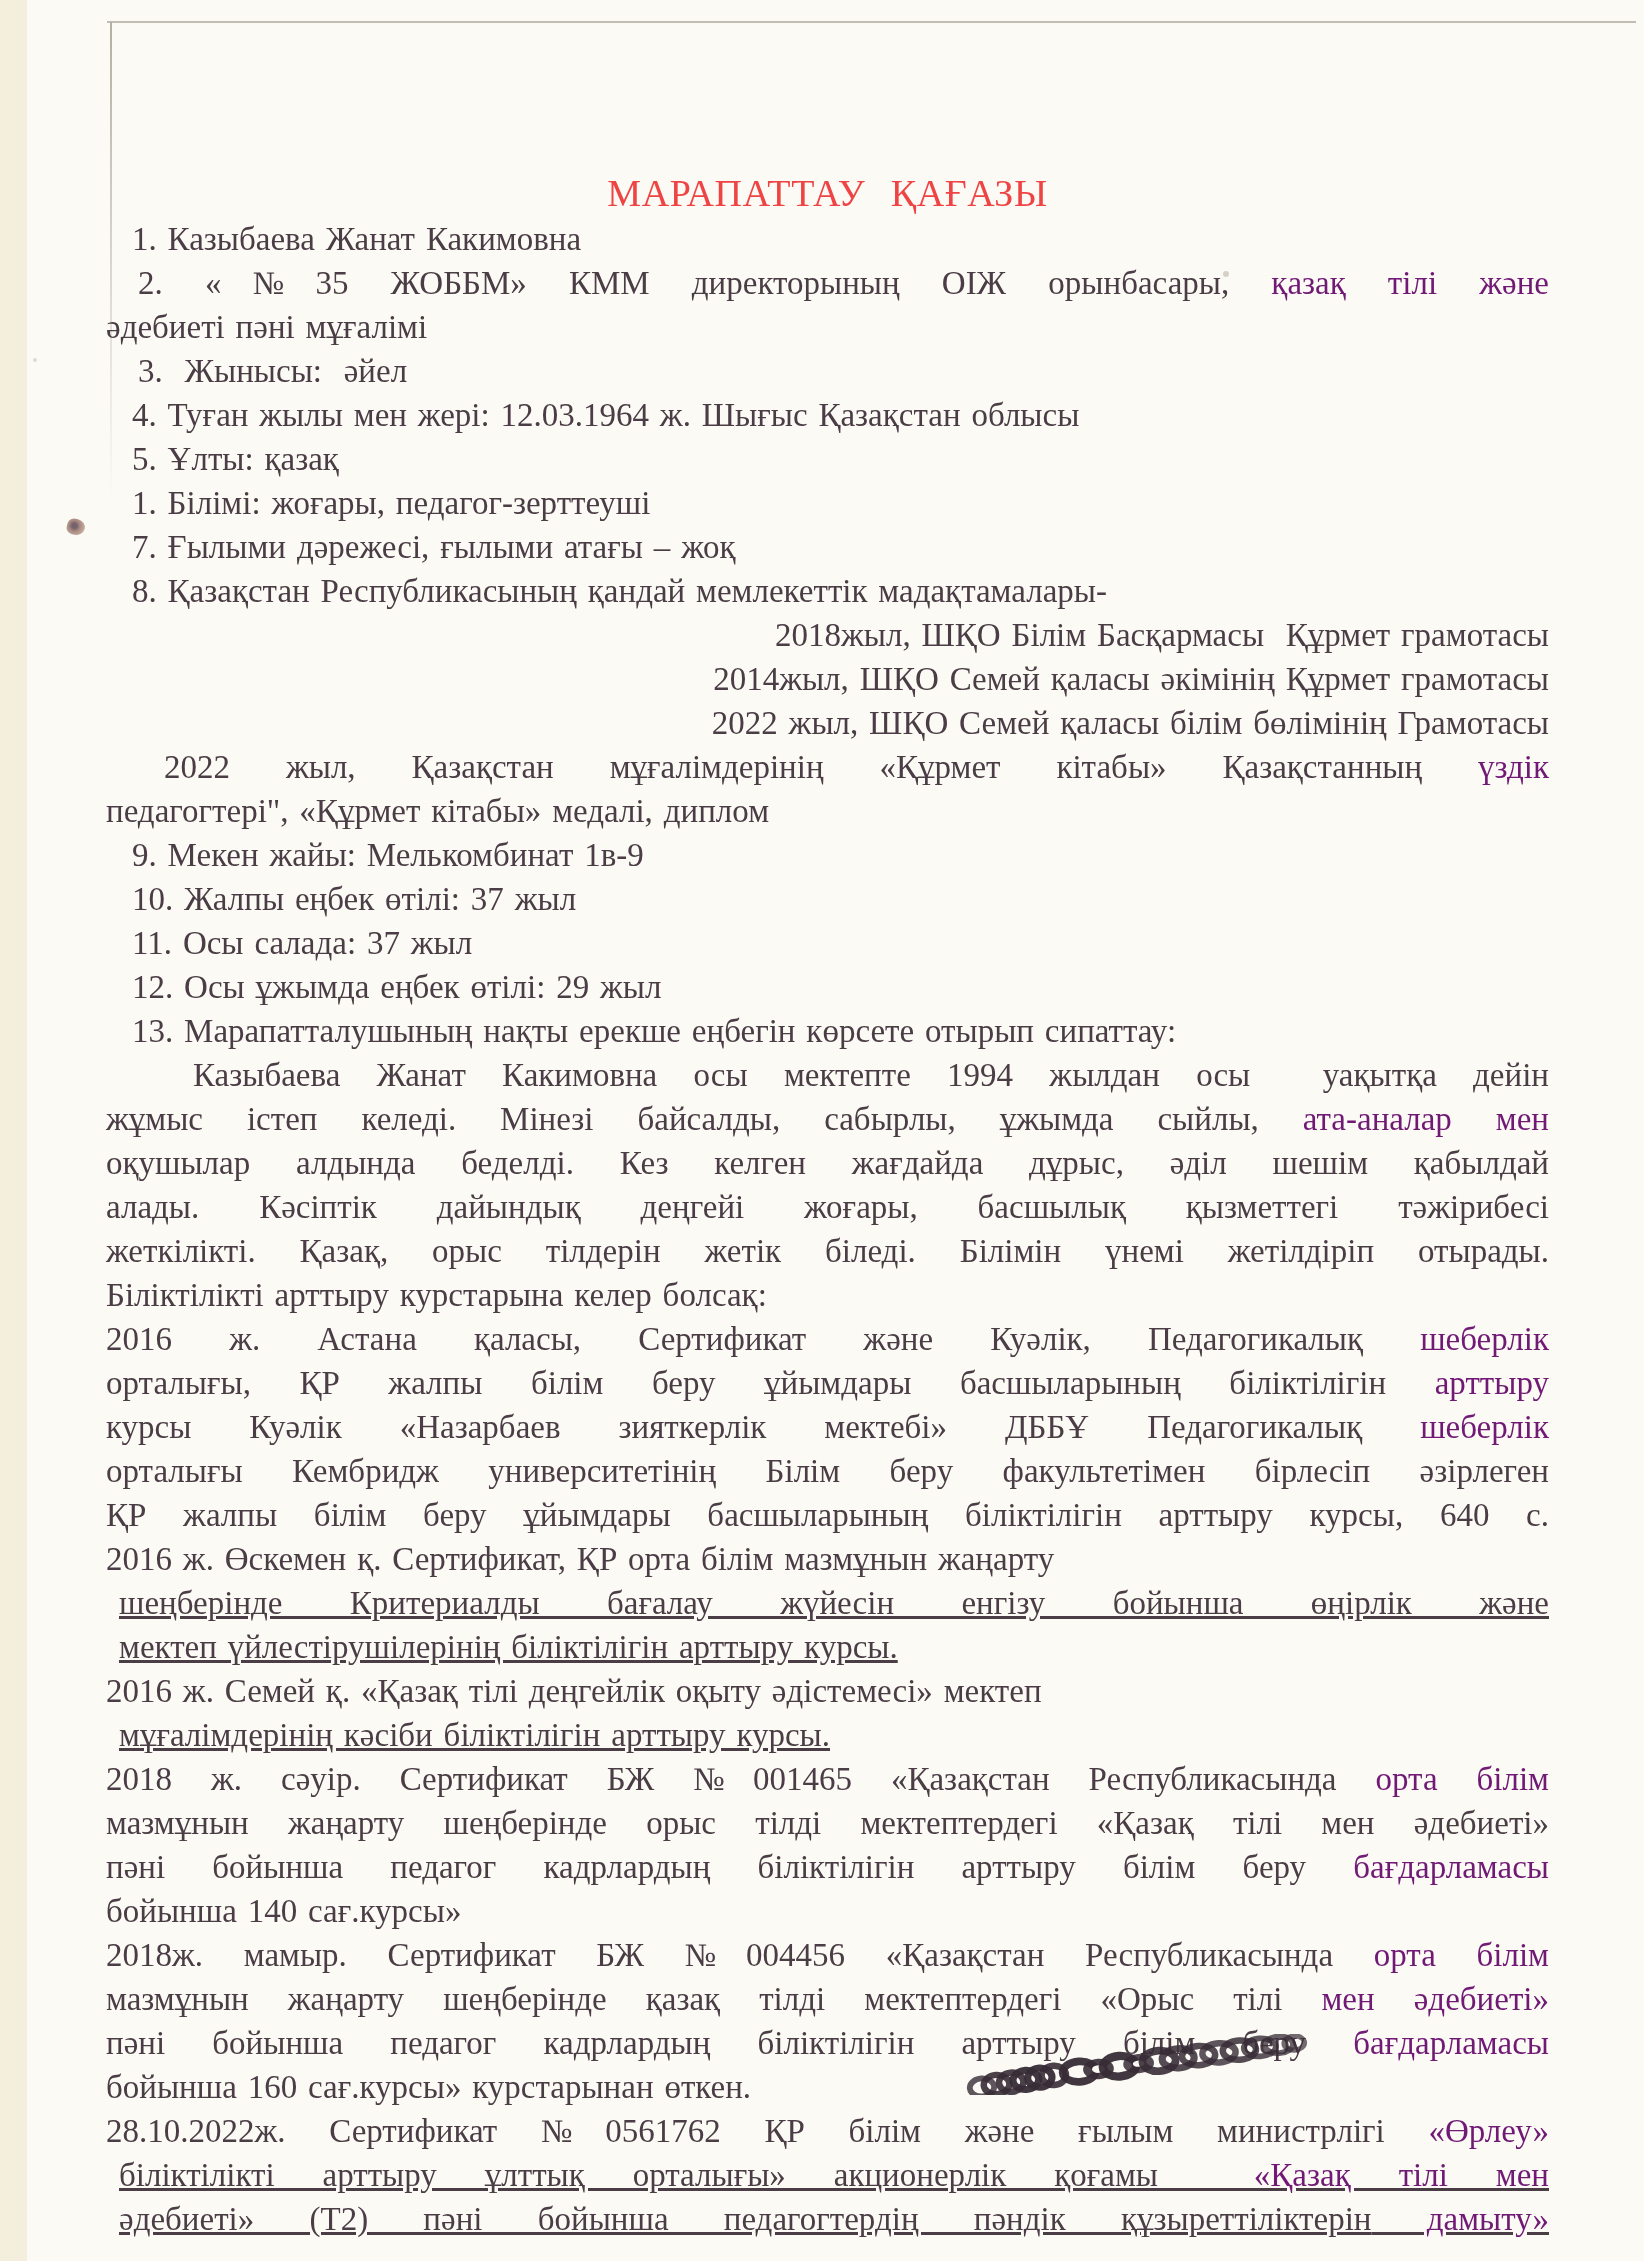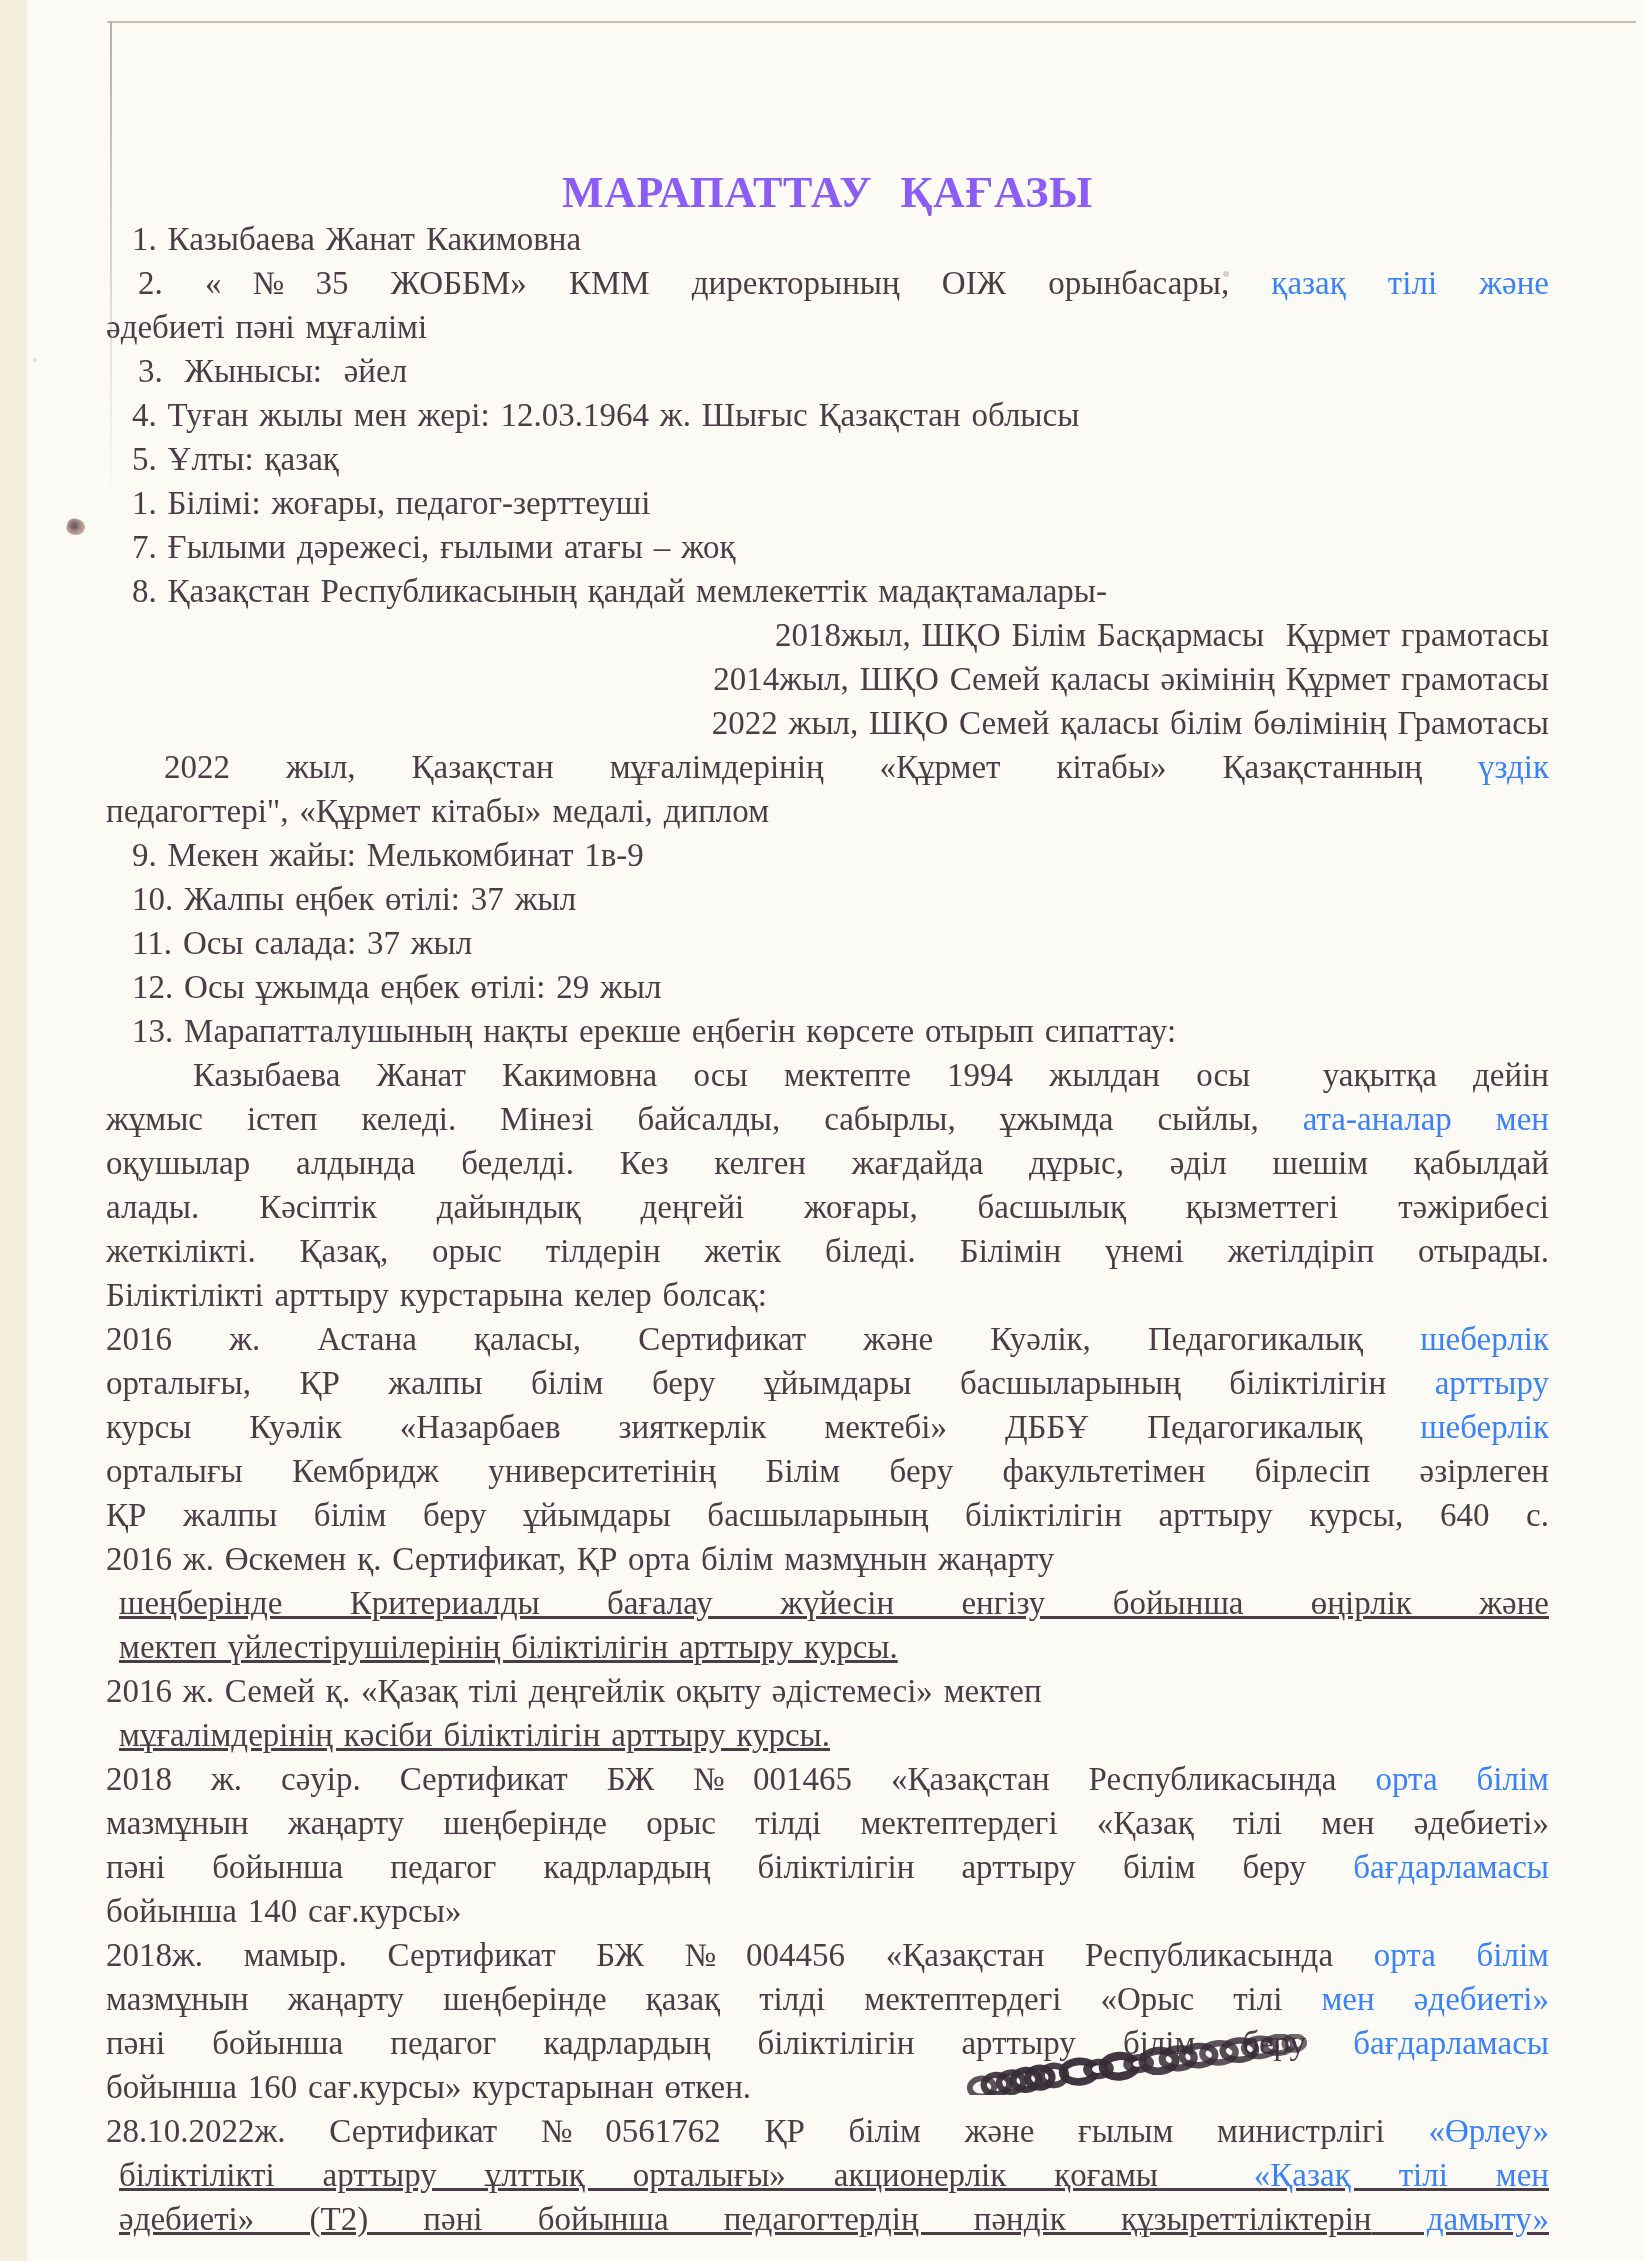--- a/index.html
+++ b/index.html
@@ -7,30 +7,30 @@
     width:1644px;height:2261px;position:relative;overflow:hidden;
     background:#fcfaf5;
     font-family:"Liberation Serif","DejaVu Serif",serif;
   }
   .paper-edge{position:absolute;left:0;top:0;width:27px;height:2261px;background:#f4efdd;}
   .scan-line-top{position:absolute;left:107px;top:21px;width:1529px;height:1.9px;background:#b5b1a6;opacity:.85;}
   .scan-line-left{position:absolute;left:110px;top:22px;width:1.9px;height:477px;
     background:linear-gradient(#b3afa4,rgba(179,175,164,0));}
   .sheet{position:absolute;left:106px;top:171px;width:1443px;color:#4a3d45;
     font-size:33px;line-height:44px;word-spacing:2.6px;}
-  .title{height:46px;text-align:center;font-weight:bold;font-size:44px;
-    letter-spacing:0.6px;color:#8b5cf6;}
+  .title{height:46px;text-align:center;font-weight:normal;font-size:38px;
+    letter-spacing:0.6px;color:#ef4444;}
   .ln{min-height:44px;}
   .j{text-align:justify;text-align-last:justify;text-justify:inter-word;}
   .in1{padding-left:26px;}
   .in2{padding-left:32px;}
   .in3{padding-left:58px;text-align:right;}
   .in4{padding-left:87px;}
   .in5{padding-left:13px;text-decoration:underline;}
-  .fade{color:#3b82f6;margin-top:11px;}
+  .fade{color:#701a75;margin-top:11px;}
   .dot{position:absolute;border-radius:50%;}
   .dot-a{left:1223px;top:271px;width:5.8px;height:5.8px;background:#c9c3b7;opacity:.75;}
   .dot-b{left:33px;top:358px;width:3.9px;height:3.9px;background:#cdc7ba;opacity:.6;}
   .speck{position:absolute;left:67px;top:519px;width:18px;height:15.5px;
     background:radial-gradient(circle at 40% 45%,#6d5a66 0 18%,#a5847b 40%,#c3a89b 75%,rgba(195,168,155,0) 100%);
     border-radius:46% 54% 58% 42%;transform:rotate(15deg);opacity:.95;}
   .scribble{position:absolute;left:966px;top:2034px;}
 </style>
 </head>
 <body>

